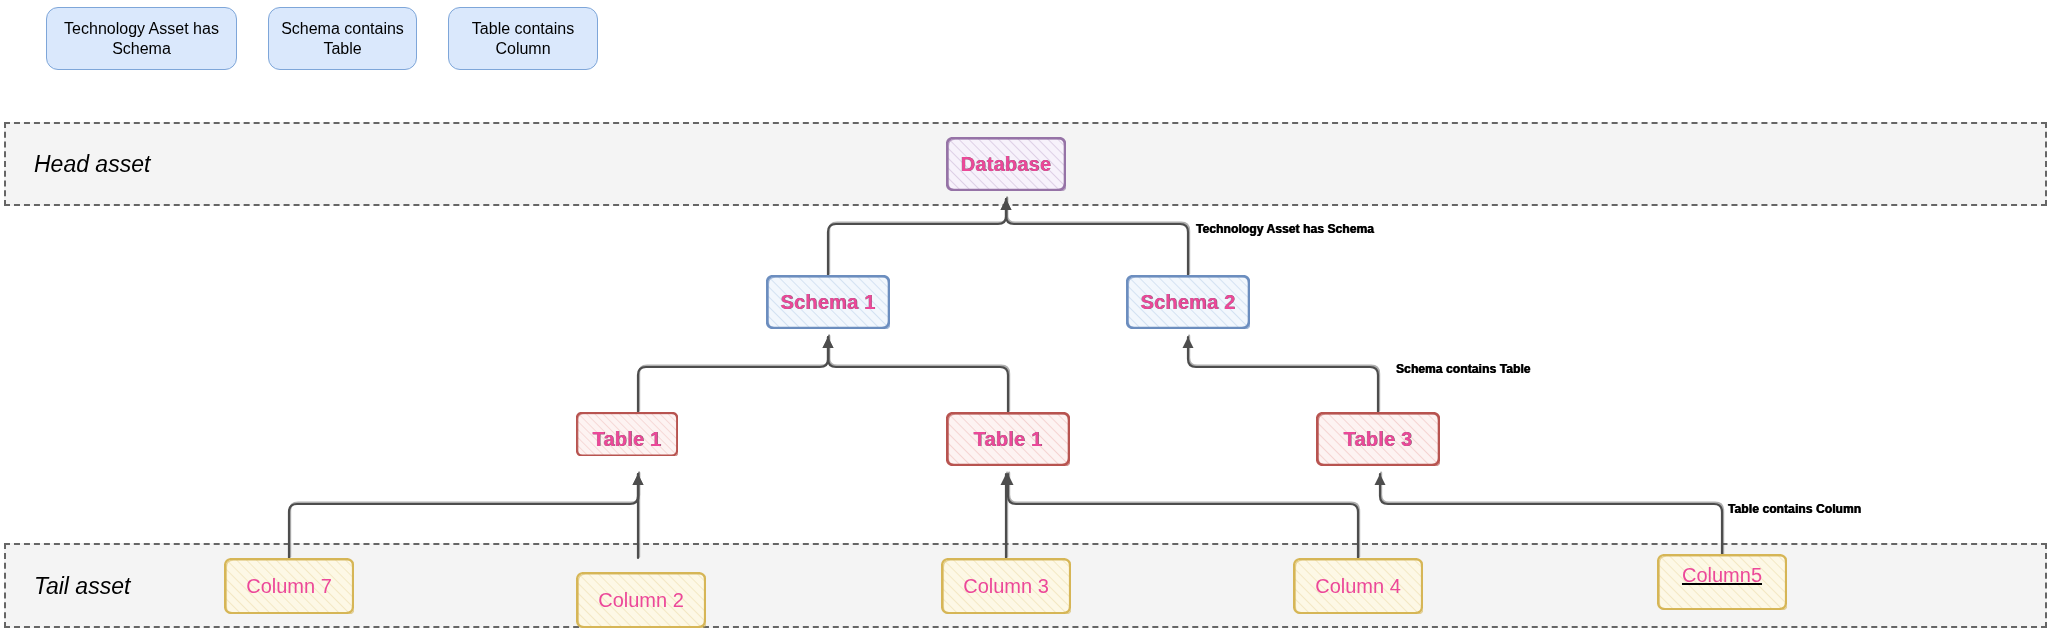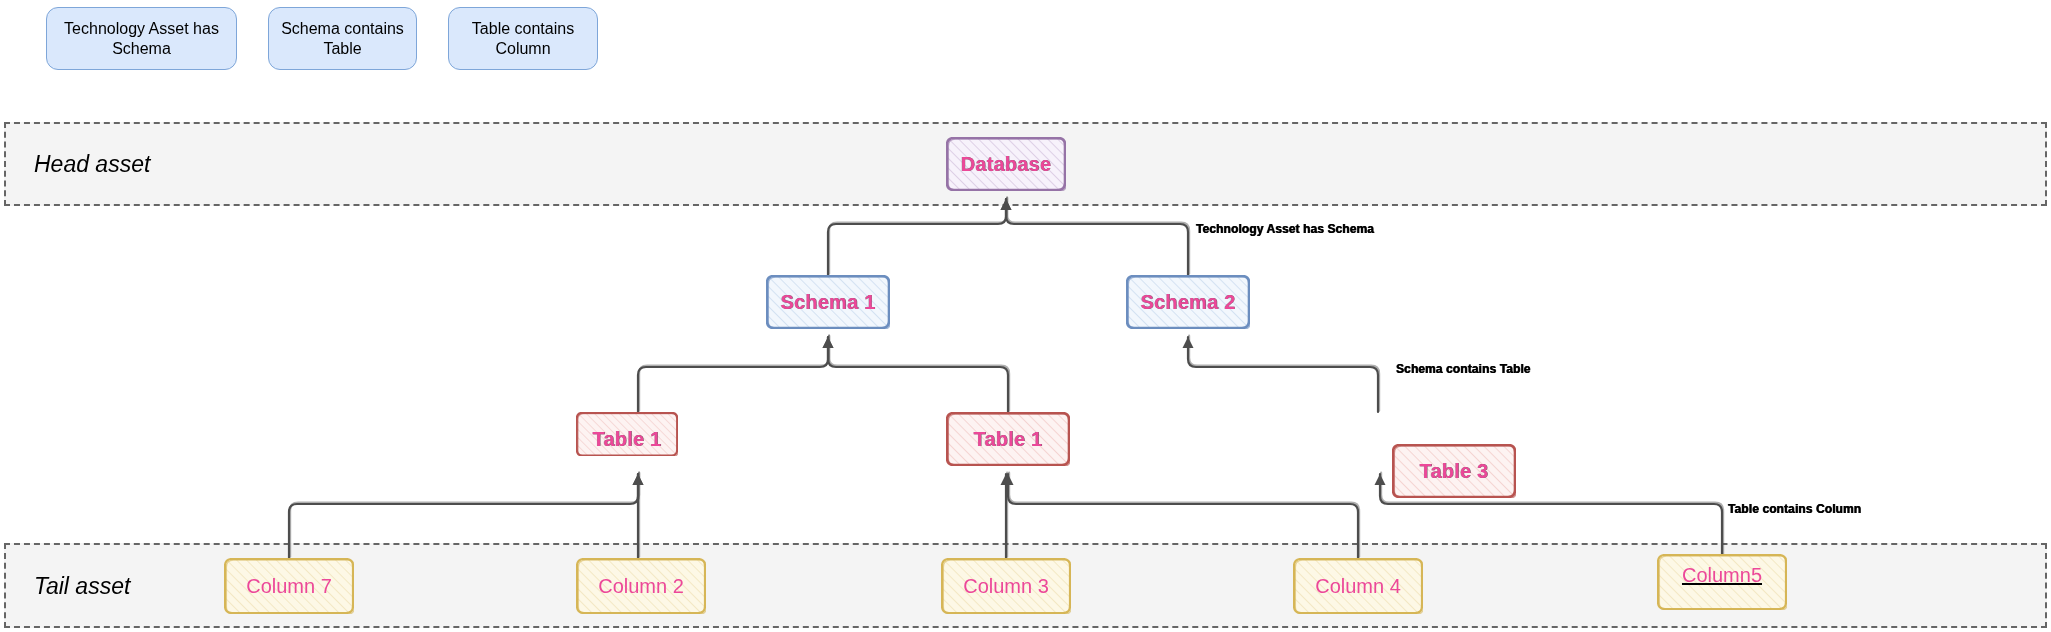--- a/index.html
+++ b/index.html
@@ -257,21 +257,21 @@
               <line x1="0" y1="0" x2="0" y2="7" stroke="#e8a8a4" stroke-width="1.5"></line>
             </pattern>
           </defs>
           <path d="M 8 1 L 116 1 Q 123 1 123 8 L 123 46 Q 123 53 116 53 L 8 53 Q 1 53 1 46 L 1 8 Q 1 1 8 1 Z" fill="#fdf3f2" stroke="none"></path>
           <path d="M 8 1 L 116 1 Q 123 1 123 8 L 123 46 Q 123 53 116 53 L 8 53 Q 1 53 1 46 L 1 8 Q 1 1 8 1 Z" fill="url(#hatch-table2)" opacity="0.55" stroke="none"></path>
           <path d="M 8 1 L 116 1 Q 123 1 123 8 L 123 46 Q 123 53 116 53 L 8 53 Q 1 53 1 46 L 1 8 Q 1 1 8 1 Z" fill="none" stroke="#b85450" stroke-width="2.6" stroke-linejoin="round"></path>
           <path d="M 8 1 L 116 1 Q 123 1 123 8 L 123 46 Q 123 53 116 53 L 8 53 Q 1 53 1 46 L 1 8 Q 1 1 8 1 Z" fill="none" stroke="#b85450" stroke-width="1.3" opacity="0.6" stroke-linejoin="round" transform="translate(1.4,1.2)"></path>
         </svg>
         <span class="node-label">Table 1</span>
       </div>
-      <div class="node sketch" style="left: 1392px; top: 412px; width: 124px; height: 54px; margin-top: 32px;">
+      <div class="node sketch" style="left: 1316px; top: 412px; width: 124px; height: 54px;">
         <svg class="node-shape" viewBox="0 0 124 54" preserveAspectRatio="none">
           <defs>
             <pattern id="hatch-table3" width="7" height="7" patternUnits="userSpaceOnUse" patternTransform="rotate(-45)">
               <line x1="0" y1="0" x2="0" y2="7" stroke="#e8a8a4" stroke-width="1.5"></line>
             </pattern>
           </defs>
           <path d="M 8 1 L 116 1 Q 123 1 123 8 L 123 46 Q 123 53 116 53 L 8 53 Q 1 53 1 46 L 1 8 Q 1 1 8 1 Z" fill="#fdf3f2" stroke="none"></path>
           <path d="M 8 1 L 116 1 Q 123 1 123 8 L 123 46 Q 123 53 116 53 L 8 53 Q 1 53 1 46 L 1 8 Q 1 1 8 1 Z" fill="url(#hatch-table3)" opacity="0.55" stroke="none"></path>
           <path d="M 8 1 L 116 1 Q 123 1 123 8 L 123 46 Q 123 53 116 53 L 8 53 Q 1 53 1 46 L 1 8 Q 1 1 8 1 Z" fill="none" stroke="#b85450" stroke-width="2.6" stroke-linejoin="round"></path>
           <path d="M 8 1 L 116 1 Q 123 1 123 8 L 123 46 Q 123 53 116 53 L 8 53 Q 1 53 1 46 L 1 8 Q 1 1 8 1 Z" fill="none" stroke="#b85450" stroke-width="1.3" opacity="0.6" stroke-linejoin="round" transform="translate(1.4,1.2)"></path>
@@ -285,21 +285,21 @@
               <line x1="0" y1="0" x2="0" y2="7" stroke="#e6d294" stroke-width="1.5"></line>
             </pattern>
           </defs>
           <path d="M 8 1 L 122 1 Q 129 1 129 8 L 129 48 Q 129 55 122 55 L 8 55 Q 1 55 1 48 L 1 8 Q 1 1 8 1 Z" fill="#fdf8e6" stroke="none"></path>
           <path d="M 8 1 L 122 1 Q 129 1 129 8 L 129 48 Q 129 55 122 55 L 8 55 Q 1 55 1 48 L 1 8 Q 1 1 8 1 Z" fill="url(#hatch-column1)" opacity="0.55" stroke="none"></path>
           <path d="M 8 1 L 122 1 Q 129 1 129 8 L 129 48 Q 129 55 122 55 L 8 55 Q 1 55 1 48 L 1 8 Q 1 1 8 1 Z" fill="none" stroke="#d6b656" stroke-width="2.2" stroke-linejoin="round"></path>
           <path d="M 8 1 L 122 1 Q 129 1 129 8 L 129 48 Q 129 55 122 55 L 8 55 Q 1 55 1 48 L 1 8 Q 1 1 8 1 Z" fill="none" stroke="#d6b656" stroke-width="1.3" opacity="0.6" stroke-linejoin="round" transform="translate(1.4,1.2)"></path>
         </svg>
         <span class="node-label">Column 7</span>
       </div>
-      <div class="node plain" style="left: 576px; top: 558px; width: 130px; height: 56px;">
+      <div class="node plain" style="left: 576px; top: 572px; width: 130px; height: 56px;">
         <svg class="node-shape" viewBox="0 0 130 56" preserveAspectRatio="none">
           <defs>
             <pattern id="hatch-column2" width="7" height="7" patternUnits="userSpaceOnUse" patternTransform="rotate(-45)">
               <line x1="0" y1="0" x2="0" y2="7" stroke="#e6d294" stroke-width="1.5"></line>
             </pattern>
           </defs>
           <path d="M 8 1 L 122 1 Q 129 1 129 8 L 129 48 Q 129 55 122 55 L 8 55 Q 1 55 1 48 L 1 8 Q 1 1 8 1 Z" fill="#fdf8e6" stroke="none"></path>
           <path d="M 8 1 L 122 1 Q 129 1 129 8 L 129 48 Q 129 55 122 55 L 8 55 Q 1 55 1 48 L 1 8 Q 1 1 8 1 Z" fill="url(#hatch-column2)" opacity="0.55" stroke="none"></path>
           <path d="M 8 1 L 122 1 Q 129 1 129 8 L 129 48 Q 129 55 122 55 L 8 55 Q 1 55 1 48 L 1 8 Q 1 1 8 1 Z" fill="none" stroke="#d6b656" stroke-width="2.2" stroke-linejoin="round"></path>
           <path d="M 8 1 L 122 1 Q 129 1 129 8 L 129 48 Q 129 55 122 55 L 8 55 Q 1 55 1 48 L 1 8 Q 1 1 8 1 Z" fill="none" stroke="#d6b656" stroke-width="1.3" opacity="0.6" stroke-linejoin="round" transform="translate(1.4,1.2)"></path>

